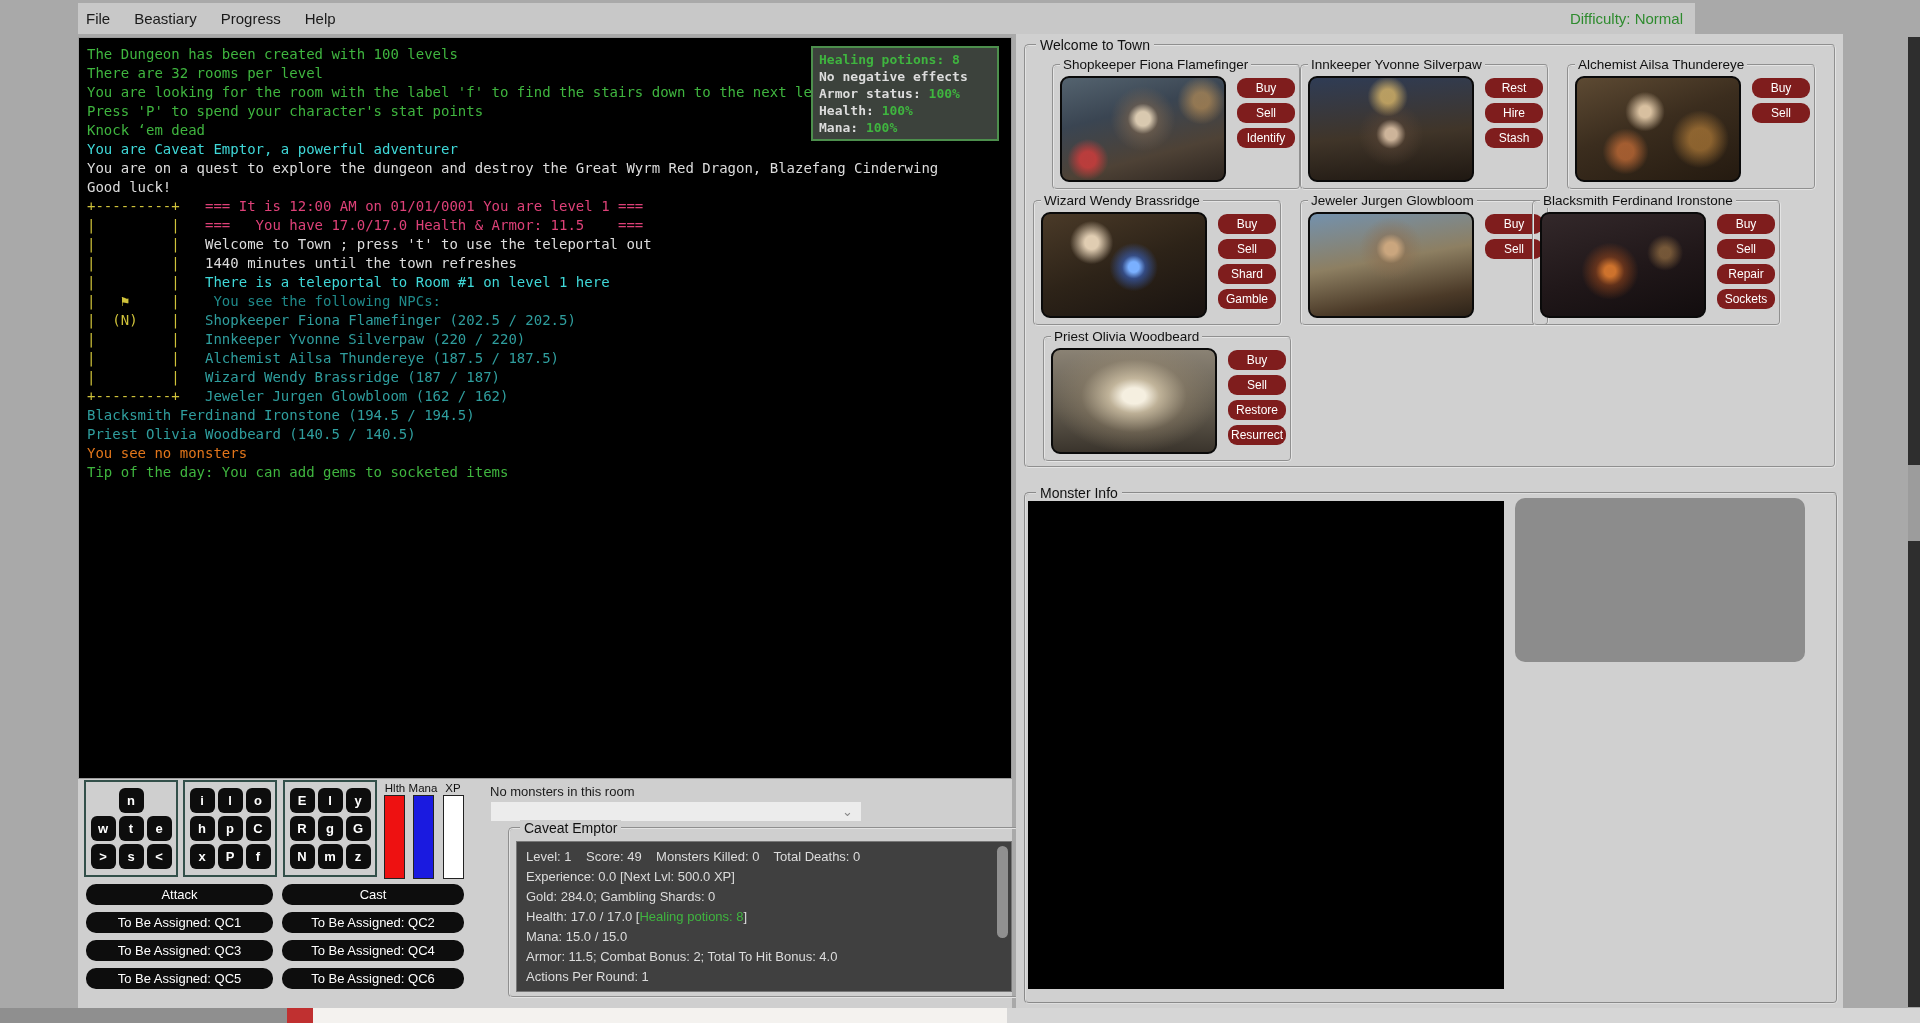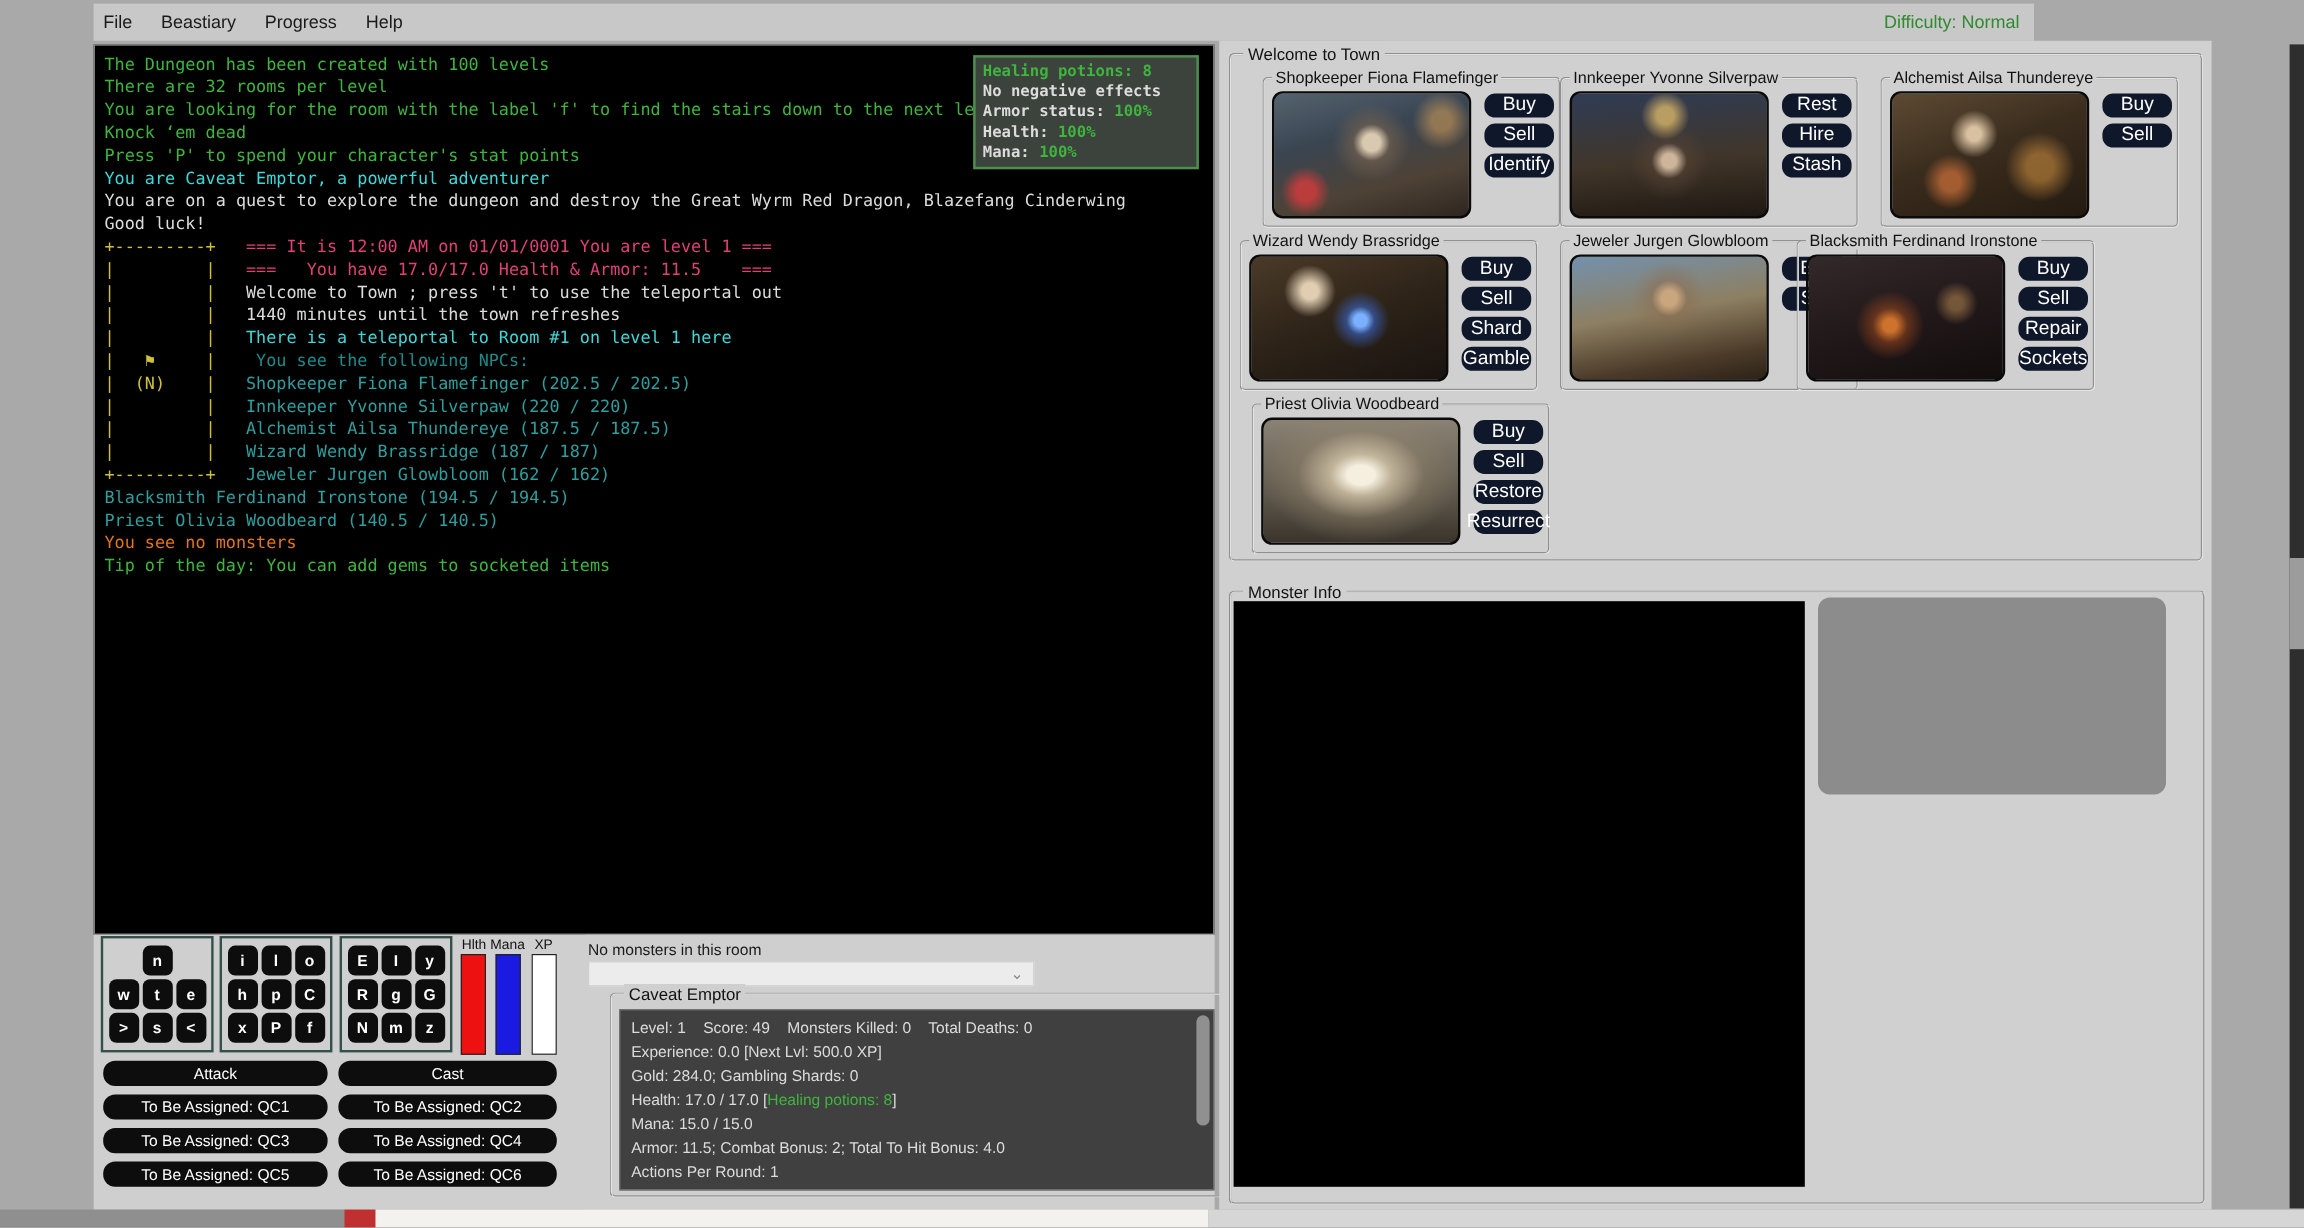--- a/index.html
+++ b/index.html
@@ -108,22 +108,22 @@
   }
   .card-art{
     position:absolute;left:6px;top:10px;width:166px;height:106px;
     border:2px solid #0a0a0a;border-radius:9px;box-sizing:border-box;
   }
   .card-btns{
     position:absolute;left:183px;top:12px;width:58px;
     display:flex;flex-direction:column;gap:5px;
   }
   .nbtn{
-    height:20px;background:#0f172a;color:#fff;border-radius:9px;
-    font-size:16px;display:flex;align-items:center;justify-content:center;cursor:default;
+    height:20px;background:#7f1d1d;color:#fff;border-radius:9px;
+    font-size:12px;display:flex;align-items:center;justify-content:center;cursor:default;
   }
   #monster-group{left:1024px;top:492px;width:814px;height:512px;border-color:#dedede;}
   .monster-black{position:absolute;left:2px;top:7px;width:476px;height:488px;background:#000;}
   .monster-placeholder{
     position:absolute;left:489px;top:4px;width:290px;height:164px;
     background:#8c8c8c;border-radius:10px;
   }
   
   .right-scroll{position:absolute;left:1908px;top:37px;width:12px;height:970px;background:#2e2e2e;}
   .right-scroll .thumb{position:absolute;left:0;top:428px;width:12px;height:76px;background:#9c9c9c;}
@@ -171,22 +171,22 @@
   <span class="menu-item">Progress</span>
   <span class="menu-item">Help</span>
   <span class="difficulty">Difficulty: Normal</span>
 </div>
 
 <div class="terminal">
   <div id="log">
       <div class="log-line"><span class="c-green">The Dungeon has been created with 100 levels</span></div>
       <div class="log-line"><span class="c-green">There are 32 rooms per level</span></div>
       <div class="log-line"><span class="c-green">You are looking for the room with the label 'f' to find the stairs down to the next level</span></div>
+      <div class="log-line"><span class="c-green">Press 'P' to spend your character's stat points</span></div>
       <div class="log-line"><span class="c-green">Knock ‘em dead</span></div>
-      <div class="log-line"><span class="c-green">Press 'P' to spend your character's stat points</span></div>
       <div class="log-line"><span class="c-cyan">You are Caveat Emptor, a powerful adventurer</span></div>
       <div class="log-line"><span class="c-white">You are on a quest to explore the dungeon and destroy the Great Wyrm Red Dragon, Blazefang Cinderwing</span></div>
       <div class="log-line"><span class="c-white">Good luck!</span></div>
       <div class="log-line"><span class="c-yellow">+---------+</span><span class="c-pink">   === It is 12:00 AM on 01/01/0001 You are level 1 ===</span></div>
       <div class="log-line"><span class="c-yellow">|         |</span><span class="c-pink">   ===   You have 17.0/17.0 Health &amp; Armor: 11.5    ===</span></div>
       <div class="log-line"><span class="c-yellow">|         |</span><span class="c-white">   Welcome to Town ; press 't' to use the teleportal out</span></div>
       <div class="log-line"><span class="c-yellow">|         |</span><span class="c-white">   1440 minutes until the town refreshes</span></div>
       <div class="log-line"><span class="c-yellow">|         |</span><span class="c-cyan">   There is a teleportal to Room #1 on level 1 here</span></div>
       <div class="log-line"><span class="c-yellow">|   ⚑     |</span><span class="c-dimteal">    You see the following NPCs:</span></div>
       <div class="log-line"><span class="c-yellow">|  (N)    |</span><span class="c-teal">   Shopkeeper Fiona Flamefinger (202.5 / 202.5)</span></div>
@@ -325,21 +325,21 @@
       </div>
     </div>
     <div class="card" style="left: 1300px; top: 200px; padding-left: 16px;">
       <span class="card-title">Jeweler Jurgen Glowbloom</span>
       <div class="card-art art-jeweler"></div>
       <div class="card-btns">
         <div class="nbtn">Buy</div>
         <div class="nbtn">Sell</div>
       </div>
     </div>
-    <div class="card" style="left: 1497px; top: 200px;">
+    <div class="card" style="left: 1532px; top: 200px;">
       <span class="card-title">Blacksmith Ferdinand Ironstone</span>
       <div class="card-art art-blacksmith"></div>
       <div class="card-btns">
         <div class="nbtn">Buy</div>
         <div class="nbtn">Sell</div>
         <div class="nbtn">Repair</div>
         <div class="nbtn">Sockets</div>
       </div>
     </div>
     <div class="card" style="left: 1033px; top: 336px; margin-left: 10px;">

